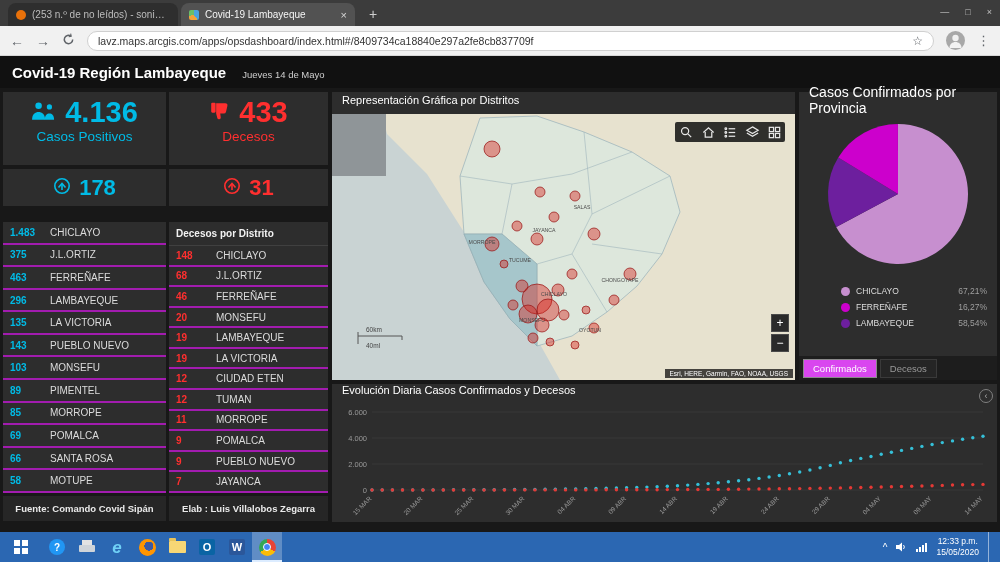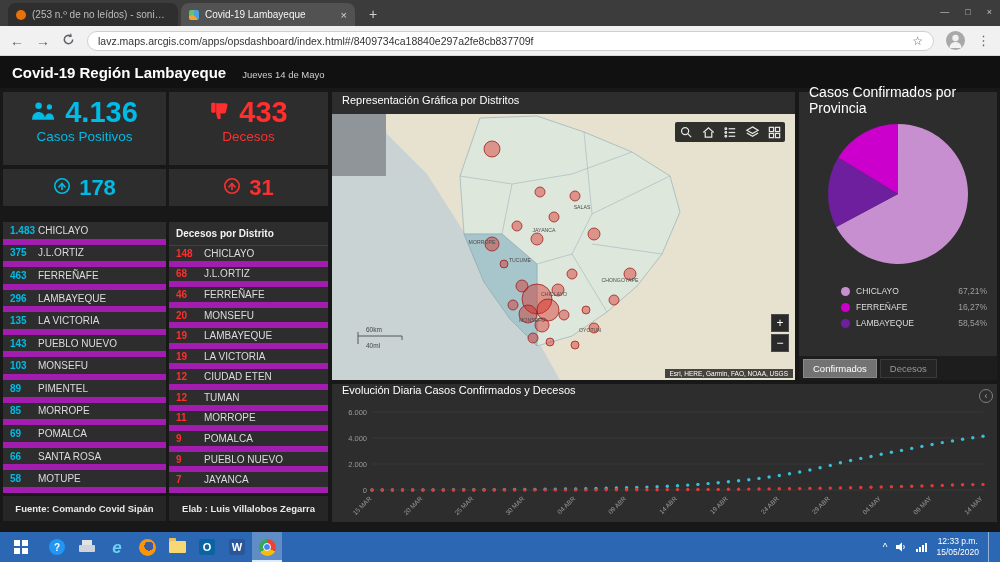--- a/index.html
+++ b/index.html
@@ -44,21 +44,21 @@
   .big-num{font-size:29px;font-weight:bold;line-height:1}
   .mid-row{display:flex;align-items:center;justify-content:center;gap:8px;height:100%}
   .mid-num{font-size:22px;font-weight:bold}
   .card-label{text-align:center;font-size:13.5px;margin-top:2px}
 
   .dlist{display:flex;flex-direction:column}
   #list-conf{left:3px;top:166px;width:163px;height:271px}
   #list-dec{left:169px;top:166px;width:159px;height:271px}
   .list-title{height:24px;display:flex;align-items:center;padding:0 7px;color:#f2f2f2;font-weight:bold;font-size:10px;border-bottom:1px solid #404040}
   .list-rows{flex:1;display:flex;flex-direction:column}
-  .lrow{flex:1;display:flex;align-items:center;padding:0 7px;gap:0;border-bottom:6px solid #a21caf;font-size:10px}
+  .lrow{flex:1;display:flex;align-items:center;padding:0 7px;gap:12px;border-bottom:2px solid #a21caf;font-size:10px}
   .lrow .val{min-width:28px;font-weight:bold}
   .lrow .nm{color:#dcdcdc}
   #foot-left{left:3px;top:440px;width:163px;height:25px;background:#262626;color:#eaeaea;font-size:9.5px;font-weight:bold;display:flex;align-items:center;justify-content:center}
   #foot-right{left:169px;top:440px;width:159px;height:25px;background:#262626;color:#eaeaea;font-size:9.5px;font-weight:bold;display:flex;align-items:center;justify-content:center}
 
   #map-panel{left:332px;top:36px;width:463px;height:288px}
   .panel-title{height:16px;display:flex;align-items:center;padding:8px 10px;color:#fff;font-weight:normal;font-size:11px}
   #map-canvas{position:absolute;left:0;top:22px;width:463px;height:266px;background:#e7e2cf;overflow:hidden}
   #map-toolbar{position:absolute;top:8px;right:10px;display:flex;background:rgba(22,22,22,.88);border-radius:2px}
   .mtb{width:22px;height:20px;display:flex;align-items:center;justify-content:center}
@@ -68,21 +68,21 @@
 
   #prov-panel{left:799px;top:36px;width:198px;height:288px}
   #prov-panel .panel-title{justify-content:center;font-size:14px}
   #pie-wrap{position:absolute;left:0;top:22px;width:198px;display:flex;justify-content:center}
   #legend-rows{position:absolute;left:42px;right:10px;top:194px}
   .legrow{display:flex;align-items:center;gap:6px;margin-bottom:6px;font-size:8.5px;color:#ddd}
   .legdot{width:9px;height:9px;border-radius:50%;flex:none}
   .legpct{margin-left:auto;color:#9f9f9f}
   #prov-tabs{position:absolute;left:0;bottom:0;right:0;height:24px;background:#1d1d1d;display:flex;align-items:center;padding-left:4px;gap:3px}
   .ptab{height:19px;padding:0 9px;display:flex;align-items:center;font-size:9.5px;border:1px solid #3a3a3a;background:#252525;color:#999}
-  .ptab.active{background:#737373;color:#fff;border-color:#8a8a8a}
+  .ptab.active{background:#d946ef;color:#fff;border-color:#8a8a8a}
 
   #time-panel{left:332px;top:328px;width:665px;height:138px}
   #time-panel .panel-title{padding-top:4px}
   #expand-btn{position:absolute;right:4px;top:5px;width:14px;height:14px;border:1px solid #808080;border-radius:50%;color:#aaa;font-size:9px;display:flex;align-items:center;justify-content:center}
   #timeline-svg{position:absolute;left:0;top:22px}
 
   
   #taskbar{position:absolute;left:0;top:532px;width:1000px;height:30px;background:#2b67b2;display:flex;align-items:center;color:#fff}
   #start{width:42px;height:30px;display:flex;align-items:center;justify-content:center}
   .win-logo{width:14px;height:14px;display:grid;grid-template-columns:1fr 1fr;grid-template-rows:1fr 1fr;gap:1.5px}

